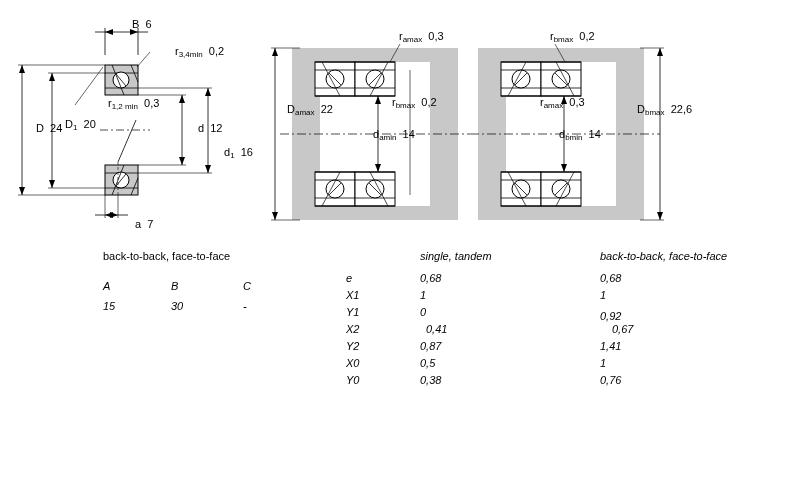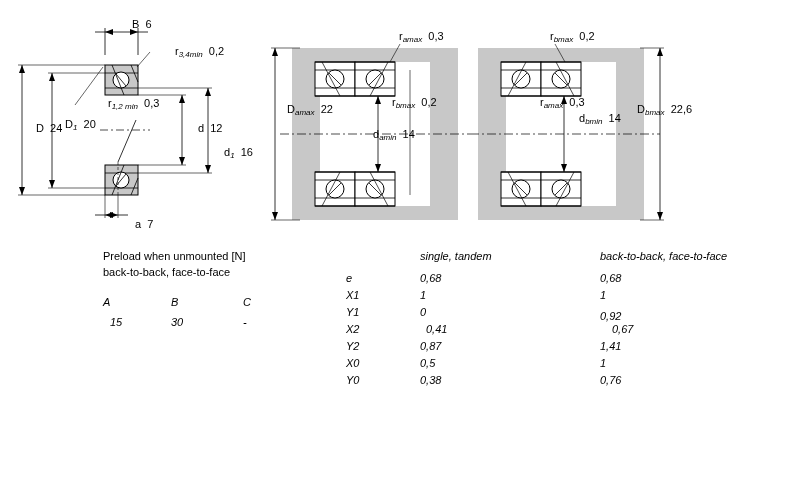--- a/index.html
+++ b/index.html
@@ -5,21 +5,21 @@
   html,body{margin:0;padding:0;}
   body{
     width:800px;height:500px;
     background:#ffffff;
     font-family:"Liberation Sans", sans-serif;
     color:#000000;
     position:relative;
     overflow:hidden;
   }
   .lbl{position:absolute;font-size:11px;white-space:nowrap;padding-left:32px;}
-  .lbl .sub{font-size:8px;vertical-align:-2px;font-style:italic;}
+  .lbl .sub{font-size:8px;vertical-align:-2px;}
   svg{position:absolute;top:0;left:0;}
   .tbl{position:absolute;font-size:11px;}
   .cell{position:absolute;font-size:11px;white-space:nowrap;font-style:italic;}
 </style>
 </head>
 <body>
 
 <svg width="270" height="240" style="left:0px;top:10px;">
 
   <line x1="105" y1="18" x2="105" y2="45" stroke="#000" stroke-width="0.8"></line>
@@ -219,32 +219,31 @@
 </div>
 <div class="lbl" style="left:508px;top:96px;">
   <span>r</span><span class="sub">amax</span>&nbsp;&nbsp;<span>0,3</span>
 </div>
 <div class="lbl" style="left:605px;top:103px;">
   <span>D</span><span class="sub">bmax</span>&nbsp;&nbsp;<span>22,6</span>
 </div>
 <div class="lbl" style="left:341px;top:128px;">
   <span>d</span><span class="sub">amin</span>&nbsp;&nbsp;<span>14</span>
 </div>
-<div class="lbl" style="left:527px;top:112px;margin-left:20px;">
+<div class="lbl" style="left:527px;top:128px;">
   <span>d</span><span class="sub">bmin</span>&nbsp;&nbsp;<span>14</span>
 </div>
 
 <div class="tbl" style="left:103px;top:250px;">
-  <div style="margin-bottom:4px;">Preload when unmounted [N]</div>
   <div style="margin-bottom:18px;">back-to-back, face-to-face</div>
   <div style="position:relative;height:40px;width:200px;">
     <div class="cell" style="left:0px;top:0px;">A</div>
     <div class="cell" style="left:68px;top:0px;">B</div>
     <div class="cell" style="left:140px;top:0px;">C</div>
-    <div class="cell" style="left:7px;top:20px;">15</div>
+    <div class="cell" style="left:0px;top:20px;">15</div>
     <div class="cell" style="left:68px;top:20px;">30</div>
     <div class="cell" style="left:140px;top:20px;">-</div>
   </div>
 </div>
 
 <div class="tbl" style="left:346px;top:250px;width:440px;">
   <div style="position:relative;height:130px;">
     <div class="cell" style="left:74px;top:0px;">single, tandem</div>
     <div class="cell" style="left:254px;top:0px;">back-to-back, face-to-face</div>
 

